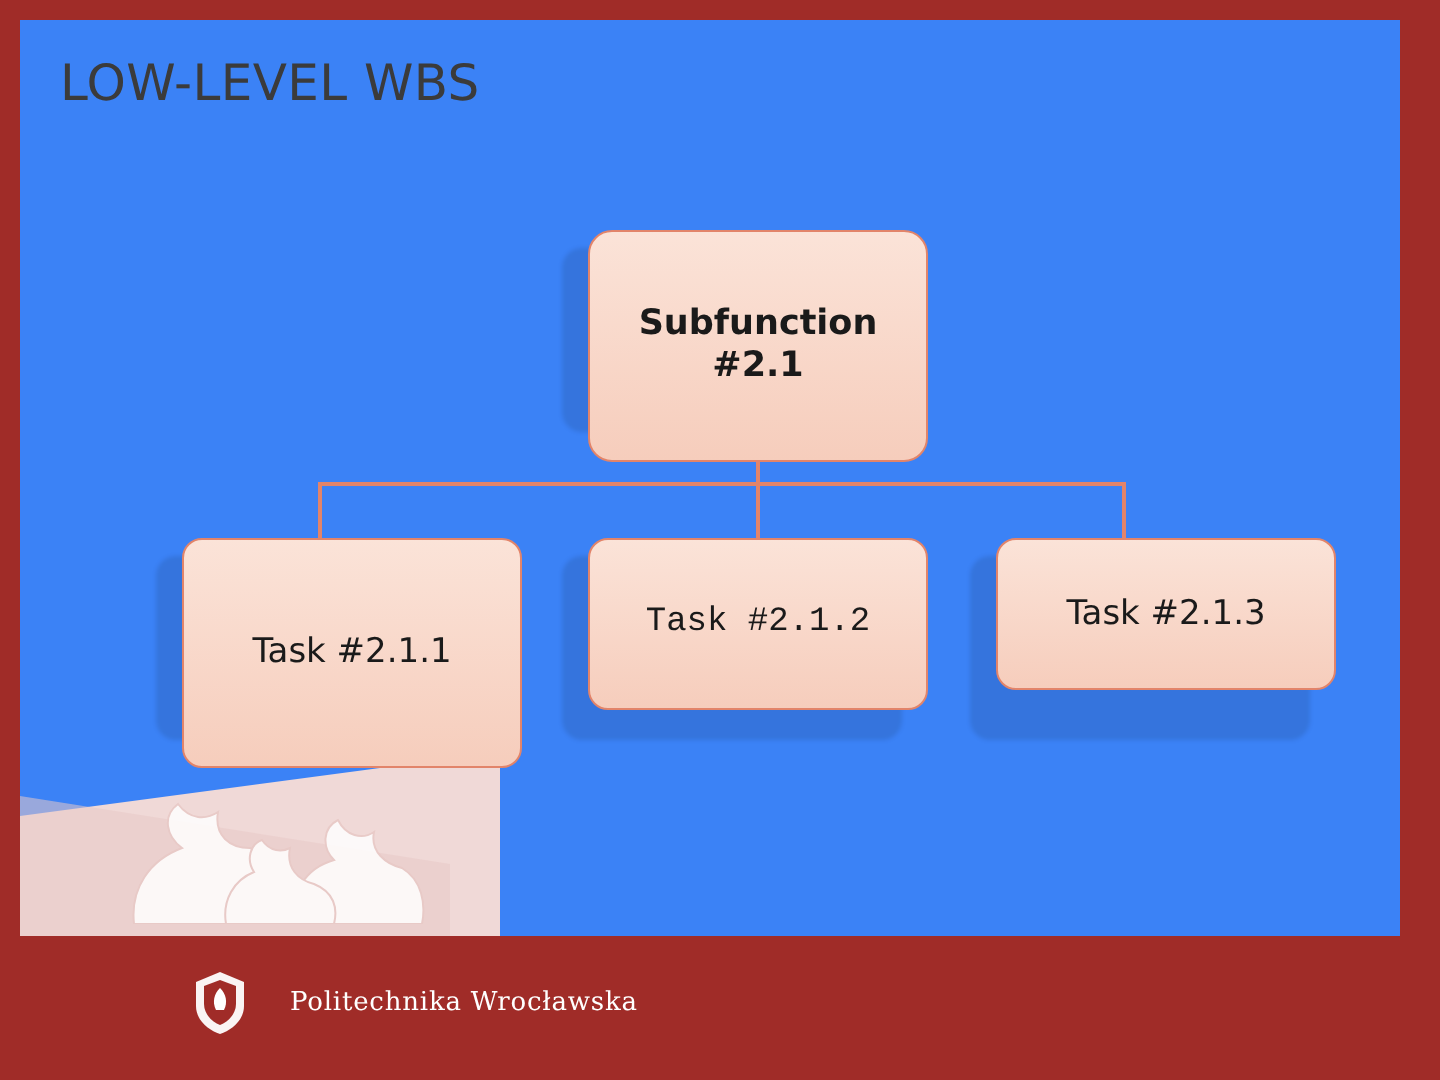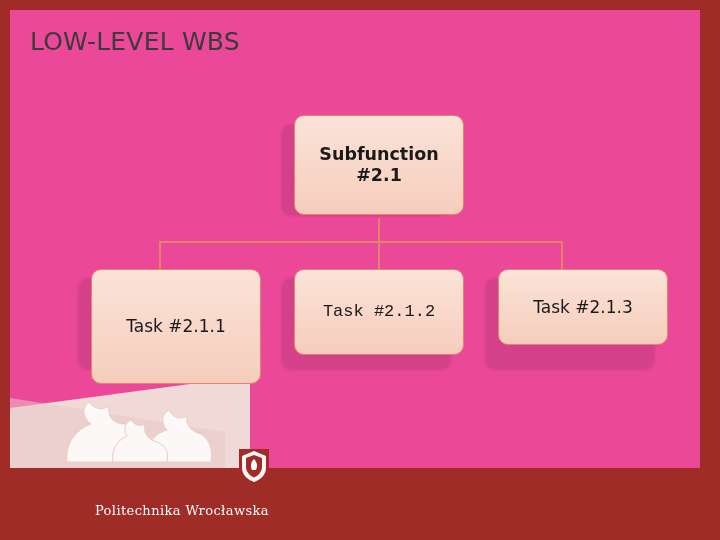--- a/index.html
+++ b/index.html
@@ -10,21 +10,21 @@
     width: 720px;
     height: 540px;
     background: #ffffff;
     font-family: "DejaVu Sans", "Liberation Sans", sans-serif;
     overflow: hidden;
   }
   #slide {
     position: relative;
     width: 720px;
     height: 540px;
-    background: #ec4899;
+    background: #3b82f6;
     overflow: hidden;
   }
   
   .frame-top {
     position: absolute;
     left: 0; top: 0;
     width: 720px; height: 10px;
     background: #a02c28;
   }
   .frame-right {
@@ -91,23 +91,22 @@
     bottom: 78px;
     width: 160px;
     height: 78px;
     opacity: 0.85;
   }
   .logo-wrap {
     position: absolute;
     left: 95px;
     bottom: 22px;
     display: flex;
-    align-items: flex-end;
+    align-items: center;
     gap: 20px;
-    flex-direction: column;
   }
   .logo-mark {
     width: 30px;
     height: 34px;
   }
   .logo-text {
     color: #ffffff;
     font-size: 13px;
     font-family: "DejaVu Serif", "Liberation Serif", serif;
     letter-spacing: 0.4px;
@@ -191,21 +190,21 @@
 
   <div id="diagram">
 
     <div class="connector conn-v" style="left:378px; top:218px; height:24px;"></div>
     <div class="connector conn-h" style="left:159px; top:241px; width:403px;"></div>
     <div class="connector conn-v" style="left:159px; top:241px; height:28px;"></div>
     <div class="connector conn-v" style="left:378px; top:241px; height:28px;"></div>
     <div class="connector conn-v" style="left:561px; top:241px; height:28px;"></div>
 
     <div class="node-shadow" style="left:281px; top:124px; width:170px; height:92px;"></div>
-    <div class="node node-root" style="left:294px; top:115px; width:170px; height:100px;">
+    <div class="node node-root" style="left:294px; top:115px; width:170px; height:116px;border-radius:12px;">
       <div>
         <div>Subfunction</div>
         <div>#2.1</div>
       </div>
     </div>
 
     <div class="node-shadow" style="left:78px; top:278px; width:170px; height:92px;"></div>
     <div class="node node-leaf" style="left:91px; top:269px; width:170px; height:115px;">
       <span>Task #2.1.1</span>
     </div>

